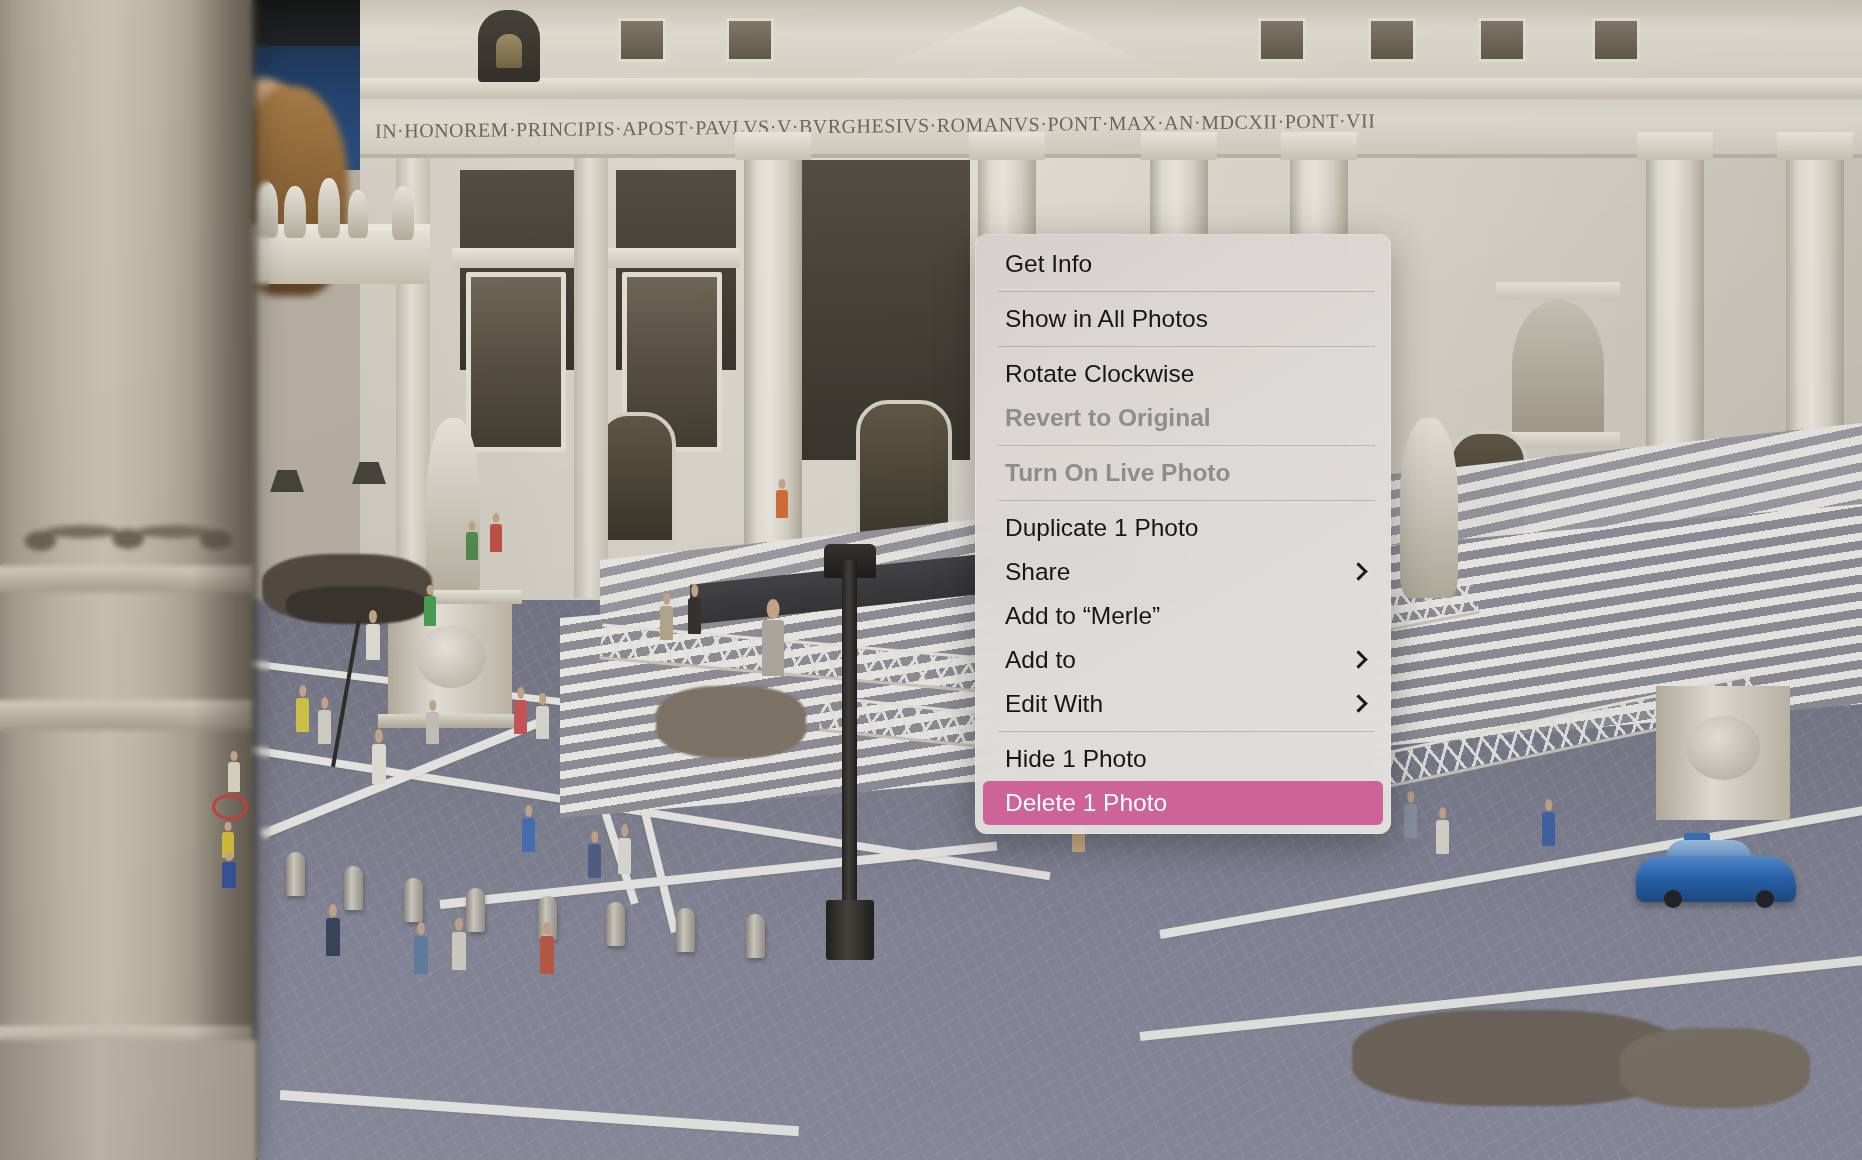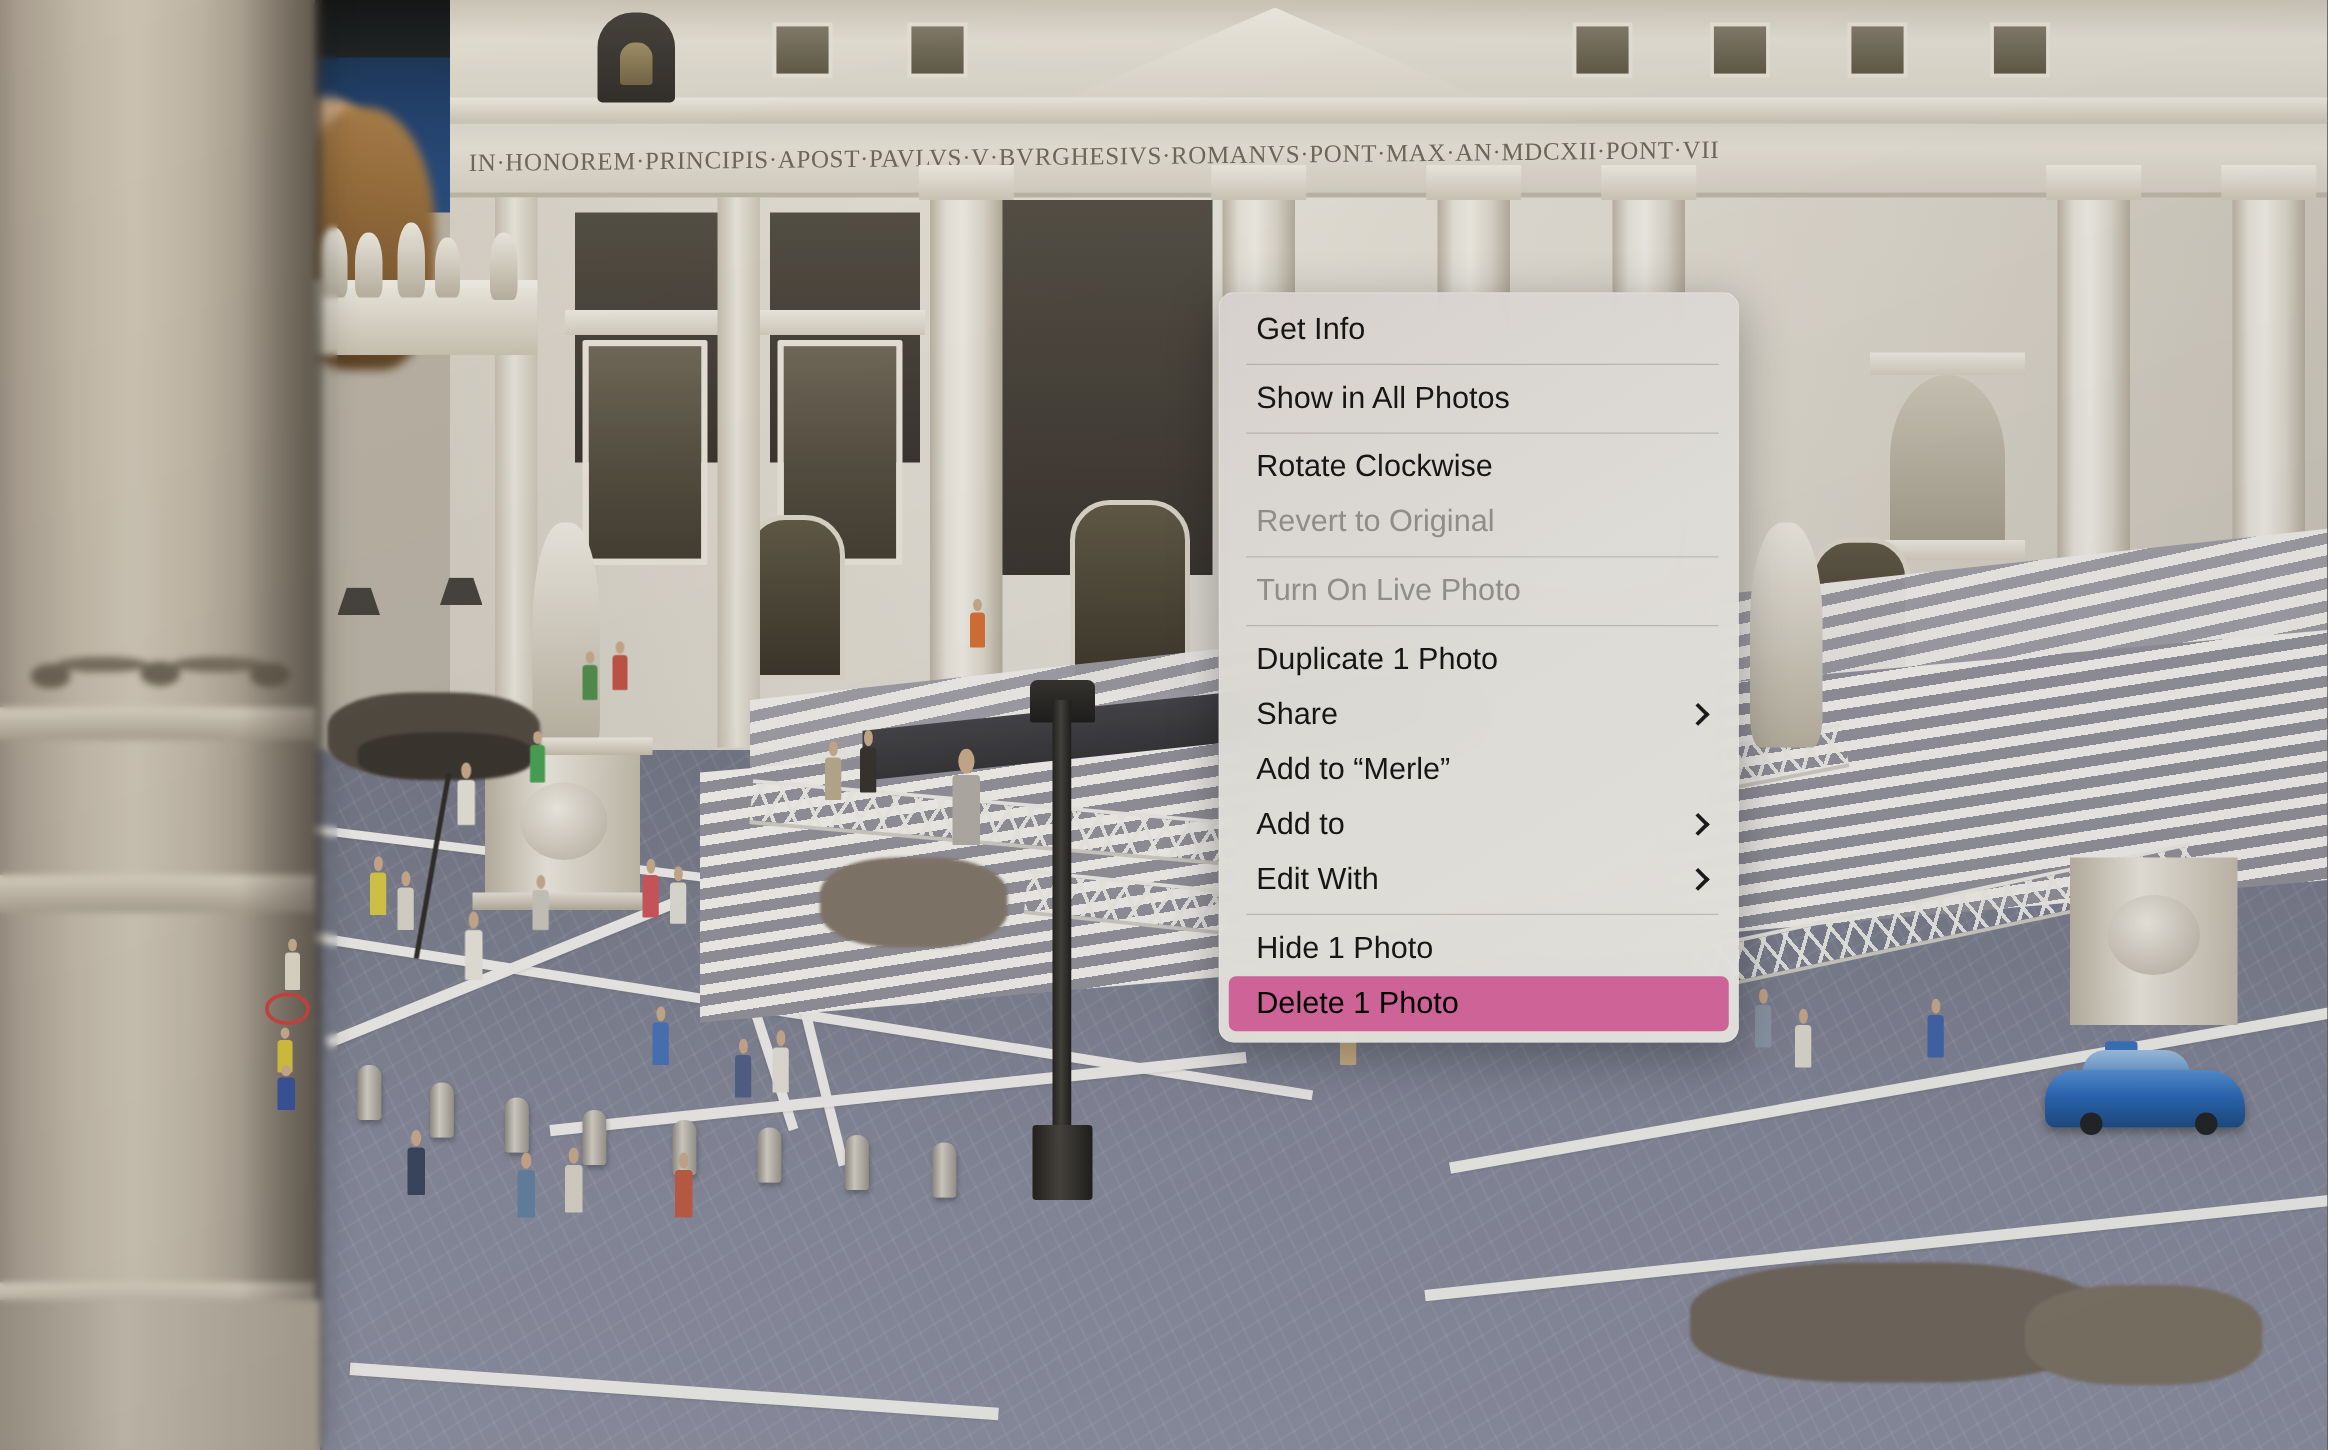--- a/index.html
+++ b/index.html
@@ -296,22 +296,22 @@
     font-size:24.5px; color:#161616;
     user-select:none;
   }
   .mi {
     position:relative; height:44px; line-height:44px;
     padding:0 18px 0 22px; margin:0 8px;
     border-radius:6px; white-space:nowrap;
     display:flex; align-items:center;
   }
   .mi .lbl { flex:1 1 auto; }
-  .mi.disabled { color:#8e8d8a; }
-  .mi.selected { background:#cd6397; color:#000000; }
+  .mi.disabled { color:#8e8d8a;font-weight:bold; }
+  .mi.selected { background:#cd6397; color:#ffffff; }
   .chev {
     flex:0 0 auto; width:14px; height:22px; position:relative; margin-left:14px;
   }
   .chev::before{
     content:""; position:absolute; left:1px; top:4px; width:10px; height:10px;
     border-right:3.4px solid #1a1a1a; border-top:3.4px solid #1a1a1a;
     transform:rotate(45deg);
   }
   .sep {
     height:1px; margin:5px 16px 5px 22px;

